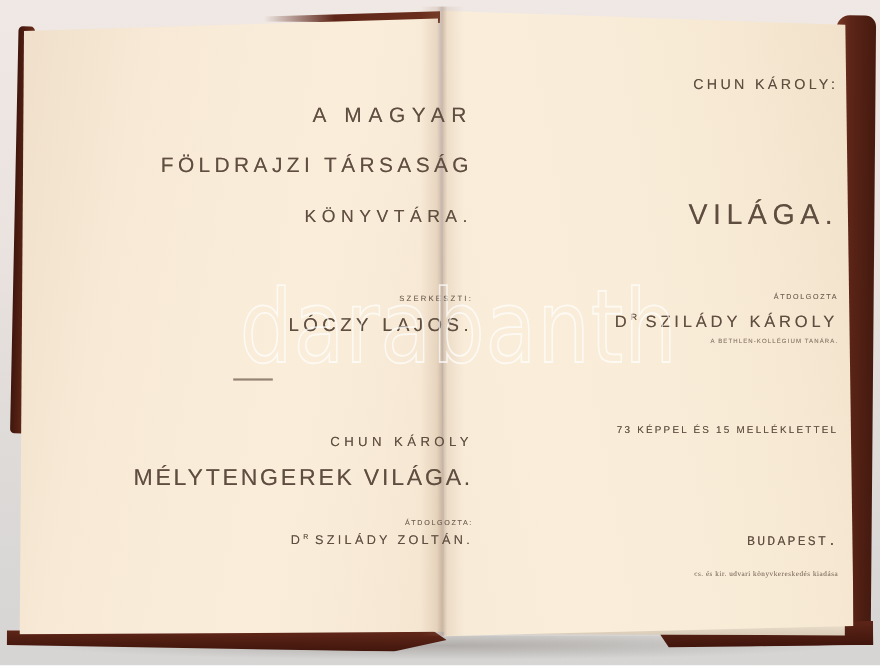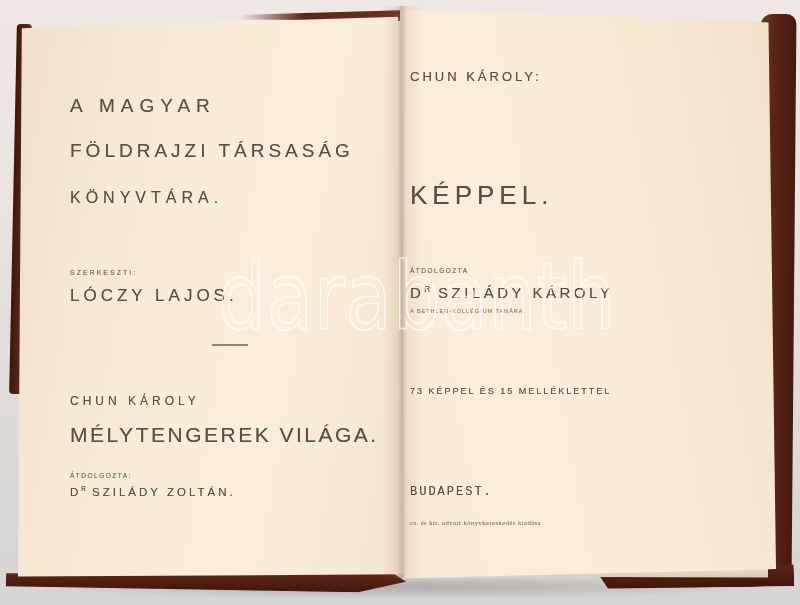--- a/index.html
+++ b/index.html
@@ -35,21 +35,21 @@
     background:linear-gradient(260deg,#f1e1ca 0%,#f8ebd6 35%,#faeedb 75%,#f7ead7 100%);
     clip-path:polygon(0.5% 1%,98% 3.2%,100% 97.6%,1% 99.2%);}
   .fore-edge{position:absolute;left:412px;top:568px;width:356px;height:9px;z-index:1;
     transform:rotate(0.2deg);background:linear-gradient(180deg,#e9ddca,#d9cdba);}
   .gutter{position:absolute;left:382px;top:6px;width:40px;height:572px;z-index:3;
     background:linear-gradient(90deg,rgba(150,110,80,0) 0%,rgba(150,110,80,0.16) 38%,rgba(108,74,52,0.30) 50%,rgba(150,110,80,0.12) 62%,rgba(150,110,80,0) 100%);}
   
   .textcol{position:absolute;top:0;height:605px;z-index:4;color:#5f4e40;}
   .textcol-left{left:66px;width:348px;}
   .textcol-right{left:406px;width:340px;}
-  .line{position:absolute;left:4px;width:100%;text-align:left;white-space:nowrap;line-height:1;
+  .line{position:absolute;left:16px;width:100%;text-align:right;white-space:nowrap;line-height:1;
     text-shadow:0 0 0.6px rgba(95,78,64,0.55);}
   .sup{font-size:0.55em;vertical-align:super;letter-spacing:0;}
   
   .l-series1{top:96px;font-size:19px;letter-spacing:6px;}
   .l-series2{top:141px;font-size:19px;letter-spacing:4px;}
   .l-series3{top:190px;font-size:16px;letter-spacing:5px;}
   .l-editor-label{top:269px;font-size:7px;letter-spacing:2px;opacity:0.85;}
   .l-editor{top:287px;font-size:17px;letter-spacing:4px;}
   .l-divider{position:absolute;top:344px;left:42%;width:36px;height:2px;background:#7a695a;opacity:0.8;}
   .l-author{top:395px;font-size:12px;letter-spacing:4px;}
@@ -101,21 +101,21 @@
     <div class="line l-editor">LÓCZY LAJOS.</div>
     <div class="l-divider"></div>
     <div class="line l-title">MÉLYTENGEREK VILÁGA.</div>
     <div class="line l-author">CHUN KÁROLY</div>
     <div class="line l-adapt-label">ÁTDOLGOZTA:</div>
     <div class="line l-adapter"><span>D</span><span class="sup">R</span><span> SZILÁDY ZOLTÁN.</span></div>
   </div>
 
   <div class="textcol textcol-right">
     <div class="line r-author">CHUN KÁROLY:</div>
-    <div class="line r-title2">KÉPPEL.</div>
+    <div class="line r-title2">VILÁGA.</div>
     <div class="line r-adapt-label">ÁTDOLGOZTA</div>
     <div class="line r-adapter"><span>D</span><span class="sup">R</span><span> SZILÁDY KÁROLY</span></div>
     <div class="line r-adapter-sub">A BETHLEN-KOLLÉGIUM TANÁRA.</div>
     <div class="line r-illus">73 KÉPPEL ÉS 15 MELLÉKLETTEL</div>
     <div class="line r-city">BUDAPEST.</div>
     <div class="line r-publisher-sub">cs. és kir. udvari könyvkereskedés kiadása</div>
   </div>
 
   <div class="watermark">darabanth</div>
 

